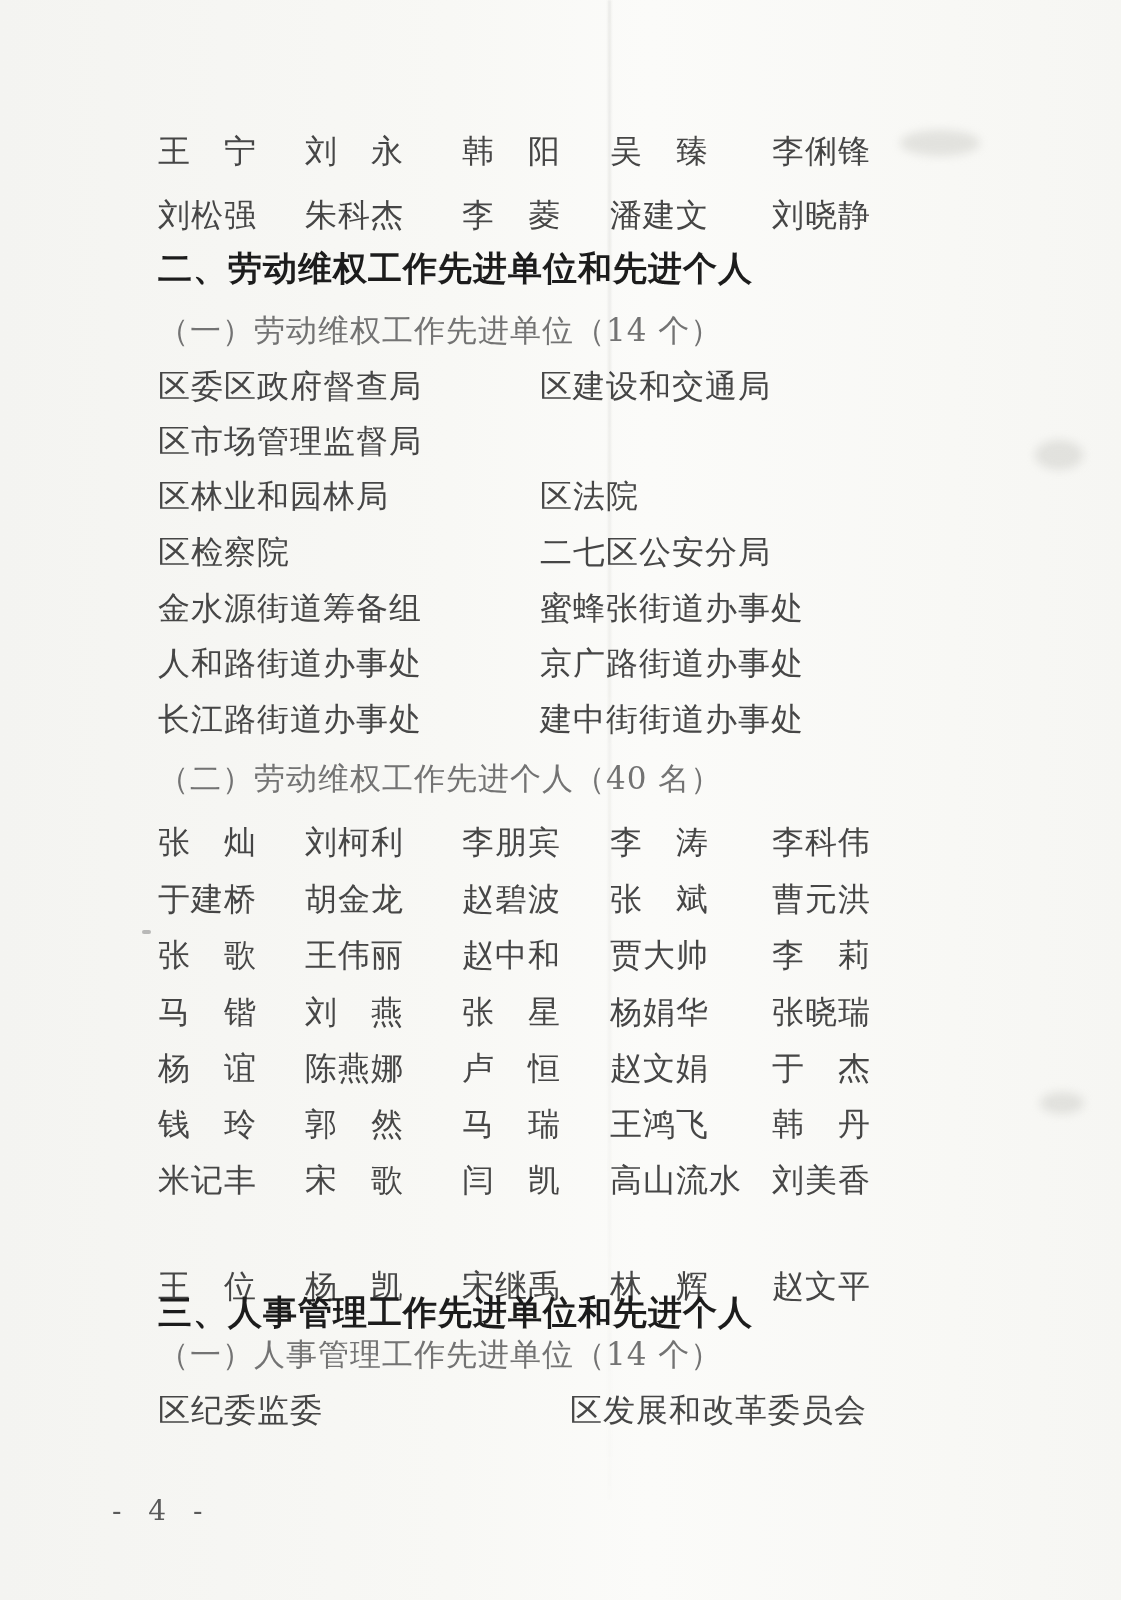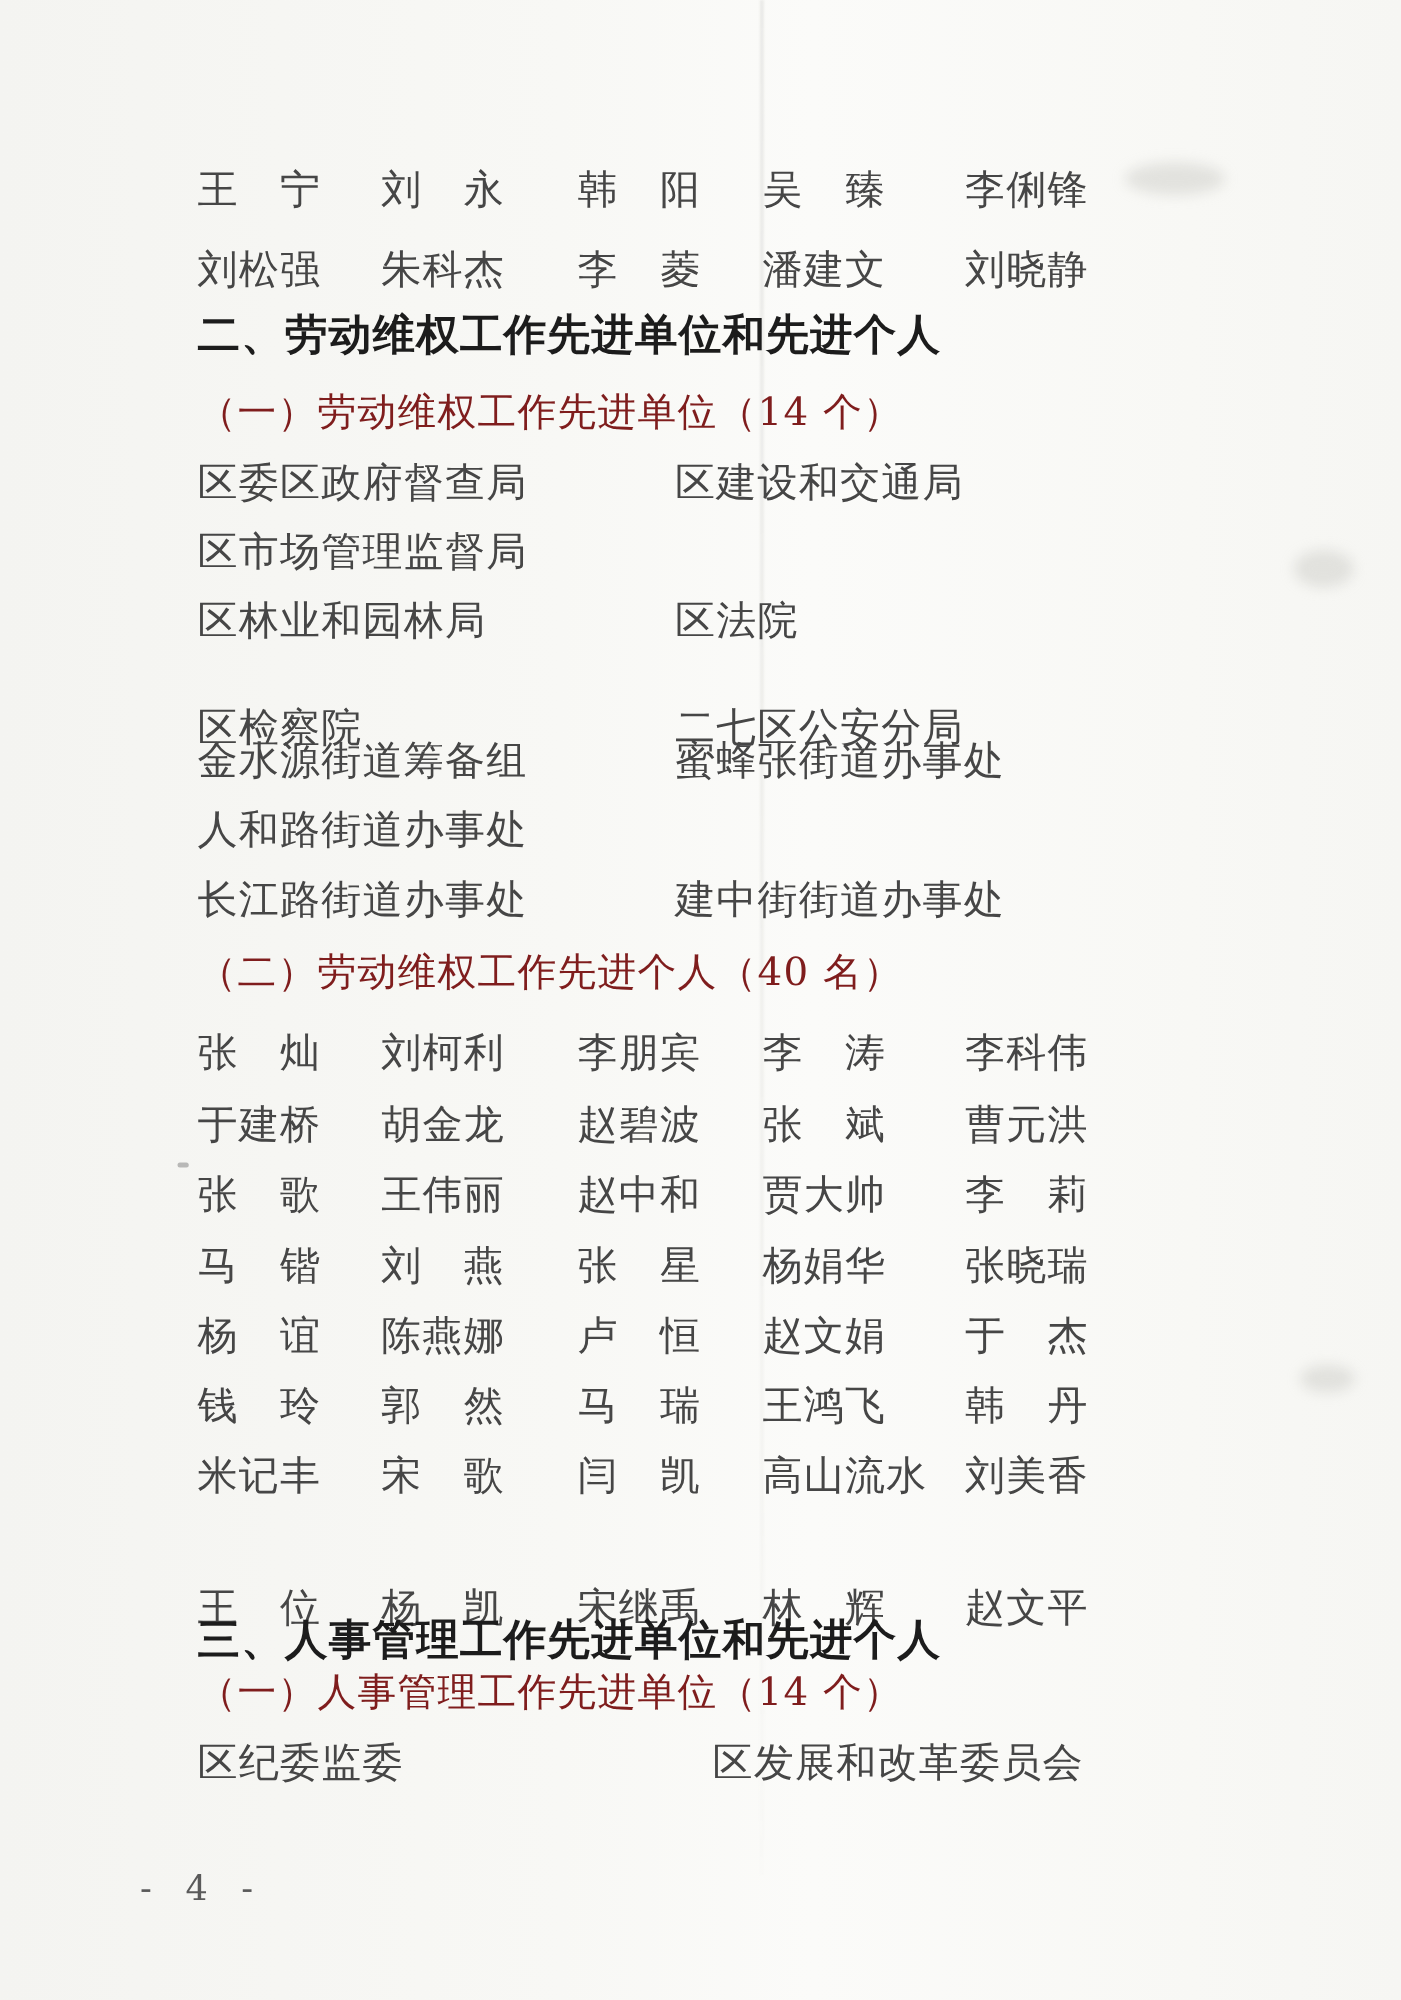--- a/index.html
+++ b/index.html
@@ -37,21 +37,21 @@
   .grid5 { display: grid; grid-template-columns: 147px 157px 148px 162px auto; }
   .grid2 { display: grid; grid-template-columns: 382px auto; }
   .grid2w { display: grid; grid-template-columns: 412px auto; }
 
   .t { letter-spacing: 1px; color: #464646; }
 
   .heading {
     font-family: "DejaVu Sans", "Liberation Sans", sans-serif;
     font-weight: 700; font-size: 34px; letter-spacing: 1px; color: #1c1c1c;
   }
-  .sub { font-size: 31px; letter-spacing: 1px; color: #7f1d1d; }
+  .sub { font-size: 31px; letter-spacing: 1px; color: #737373; }
 
   .page-number {
     position: absolute; left: 112px; top: 1494px;
     font-size: 28px; letter-spacing: 9px; color: #5a5a5a;
   }
 </style>
 </head>
 <body>
 
 <div class="page">
@@ -86,30 +86,31 @@
       <span class="t">区委区政府督查局</span>
       <span class="t">区建设和交通局</span>
     </div>
     <div class="row grid2" style="top:423px">
       <span class="t">区市场管理监督局</span>
     </div>
     <div class="row grid2" style="top:478px">
       <span class="t">区林业和园林局</span>
       <span class="t">区法院</span>
     </div>
-    <div class="row grid2" style="top:564px">
+    <div class="row grid2" style="top:534px">
       <span class="t">区检察院</span>
       <span class="t">二七区公安分局</span>
     </div>
     <div class="row grid2" style="top:590px">
       <span class="t">金水源街道筹备组</span>
       <span class="t">蜜蜂张街道办事处</span>
     </div>
     <div class="row grid2" style="top:645px">
       <span class="t">人和路街道办事处</span>
+      <span class="t">京广路街道办事处</span>
     </div>
     <div class="row grid2" style="top:701px">
       <span class="t">长江路街道办事处</span>
       <span class="t">建中街街道办事处</span>
     </div>
 
     <div class="row sub" style="top:760px">（二）劳动维权工作先进个人（40 名）</div>
 
     <div class="row grid5" style="top:824px">
       <span class="t">张　灿</span>

